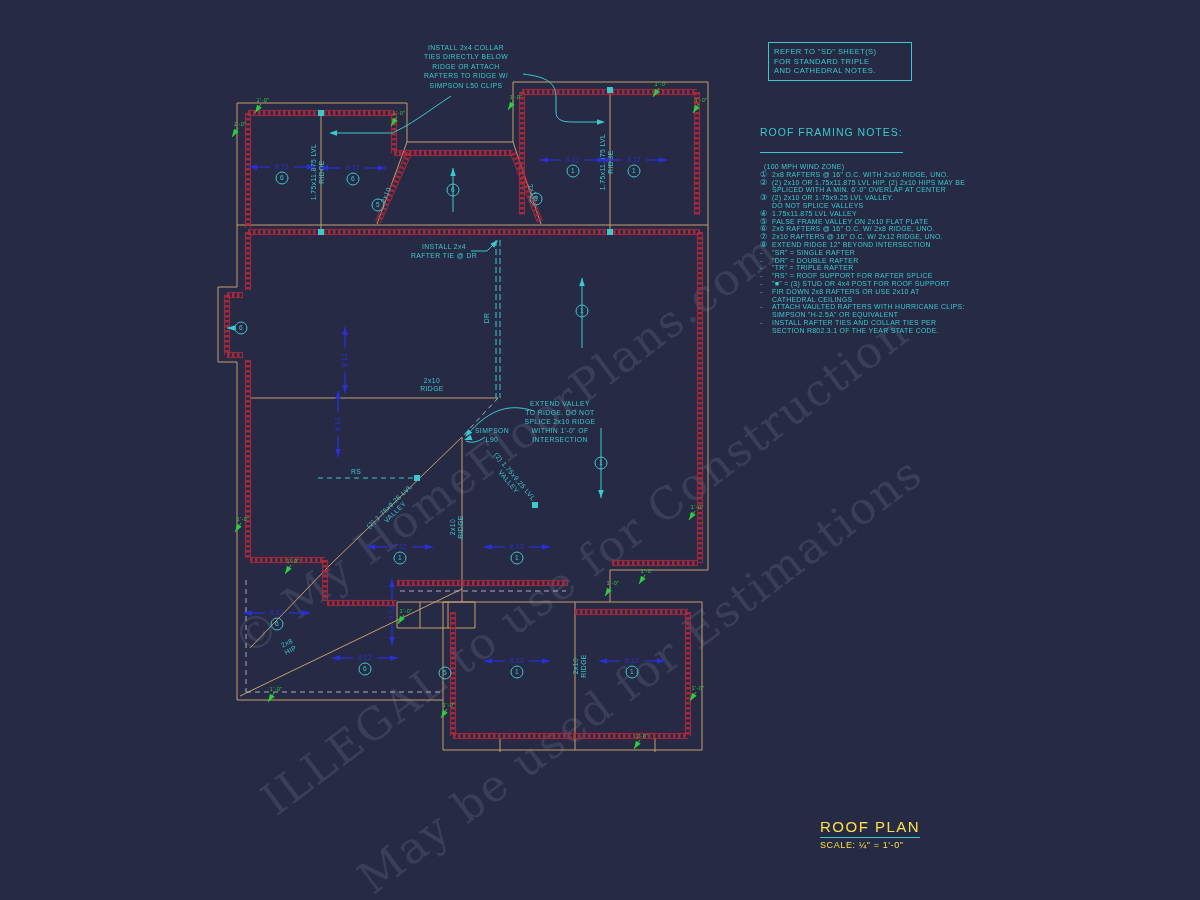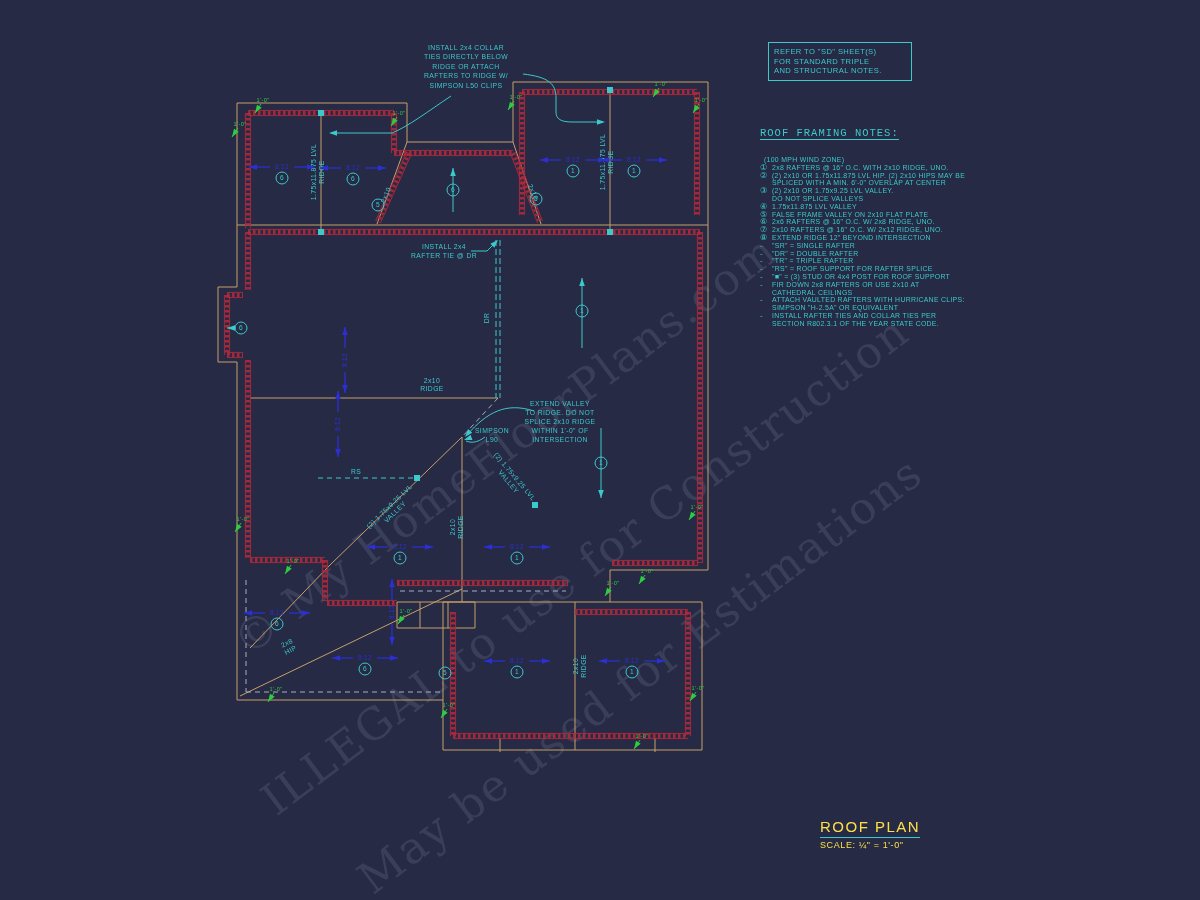--- a/index.html
+++ b/index.html
@@ -6,21 +6,21 @@
   .canvas{position:relative;width:1200px;height:900px;background:#262a45;overflow:hidden;
           font-family:"Liberation Sans",sans-serif;}
   svg{position:absolute;left:0;top:0;}
   .wm{position:absolute;white-space:nowrap;font-family:"DejaVu Serif",serif;
       color:rgba(168,174,196,0.16);font-size:44px;letter-spacing:2px;
       transform:translate(-50%,-50%) rotate(-37deg);pointer-events:none;}
   .refer-box{position:absolute;left:768px;top:42px;width:132px;border:1px solid #3cc9cb;
       color:#3cc9cb;font-size:7.6px;line-height:9.6px;padding:4px 5px;letter-spacing:.4px;}
   .notes{position:absolute;left:760px;top:122px;width:235px;color:#3cc9cb;letter-spacing:.3px;}
   .notes .ttl{font-size:10.5px;letter-spacing:1px;border-bottom:1px solid #3cc9cb;
-      display:inline-block;padding-bottom:0;margin-bottom:16px;font-family:Liberation Mono, monospace;}
+      display:inline-block;padding-bottom:14px;margin-bottom:10px;}
   .notes .sub{font-size:6.9px;line-height:7.8px;margin-left:4px;}
   .nrow{display:flex;font-size:6.9px;line-height:7.8px;}
   .nrow .sym{width:12px;flex:none;font-size:8px;line-height:7.8px;}
   .title-block{position:absolute;left:775px;top:818px;color:#fde047;margin-left:45px;}
   .title-block .tb-title{font-size:15px;letter-spacing:1.5px;border-bottom:1.5px solid #3cc9cb;
       display:inline-block;padding-bottom:2px;}
   .title-block .tb-scale{font-size:9px;letter-spacing:.6px;margin-top:2px;}
 </style>
 </head>
 <body>
@@ -372,21 +372,21 @@
       <line x1="640" y1="740" x2="634" y2="749" stroke="#2ecc40" stroke-width="0.9"></line>
       <path d="M0,0L-8,2.8L-8,-2.8Z" fill="#2ecc40" transform="translate(634 749) rotate(123)"></path>
       <text x="613" y="585" fill="#2ecc40" font-size="5.6" text-anchor="middle" letter-spacing="0.4" font-family="Liberation Sans, sans-serif"><tspan x="613" dy="0">1'-0"</tspan></text>
       <line x1="611" y1="587" x2="605" y2="596" stroke="#2ecc40" stroke-width="0.9"></line>
       <path d="M0,0L-8,2.8L-8,-2.8Z" fill="#2ecc40" transform="translate(605 596) rotate(123)"></path>
     </svg>
 
   <div class="refer-box">
     <div>REFER TO "SD" SHEET(S)</div>
     <div>FOR STANDARD TRIPLE</div>
-    <div>AND STRUCTURAL NOTES.</div>
+    <div>AND CATHEDRAL NOTES.</div>
   </div>
 
   <div class="notes" id="notes"><div class="ttl">ROOF FRAMING NOTES:</div><div class="sub">(100 MPH WIND ZONE)</div><div class="nrow">
         <span class="sym">①</span>
         <div>
           <div>2x8 RAFTERS @ 16" O.C. WITH 2x10 RIDGE, UNO.</div>
         </div>
       </div><div class="nrow">
         <span class="sym">②</span>
         <div>

